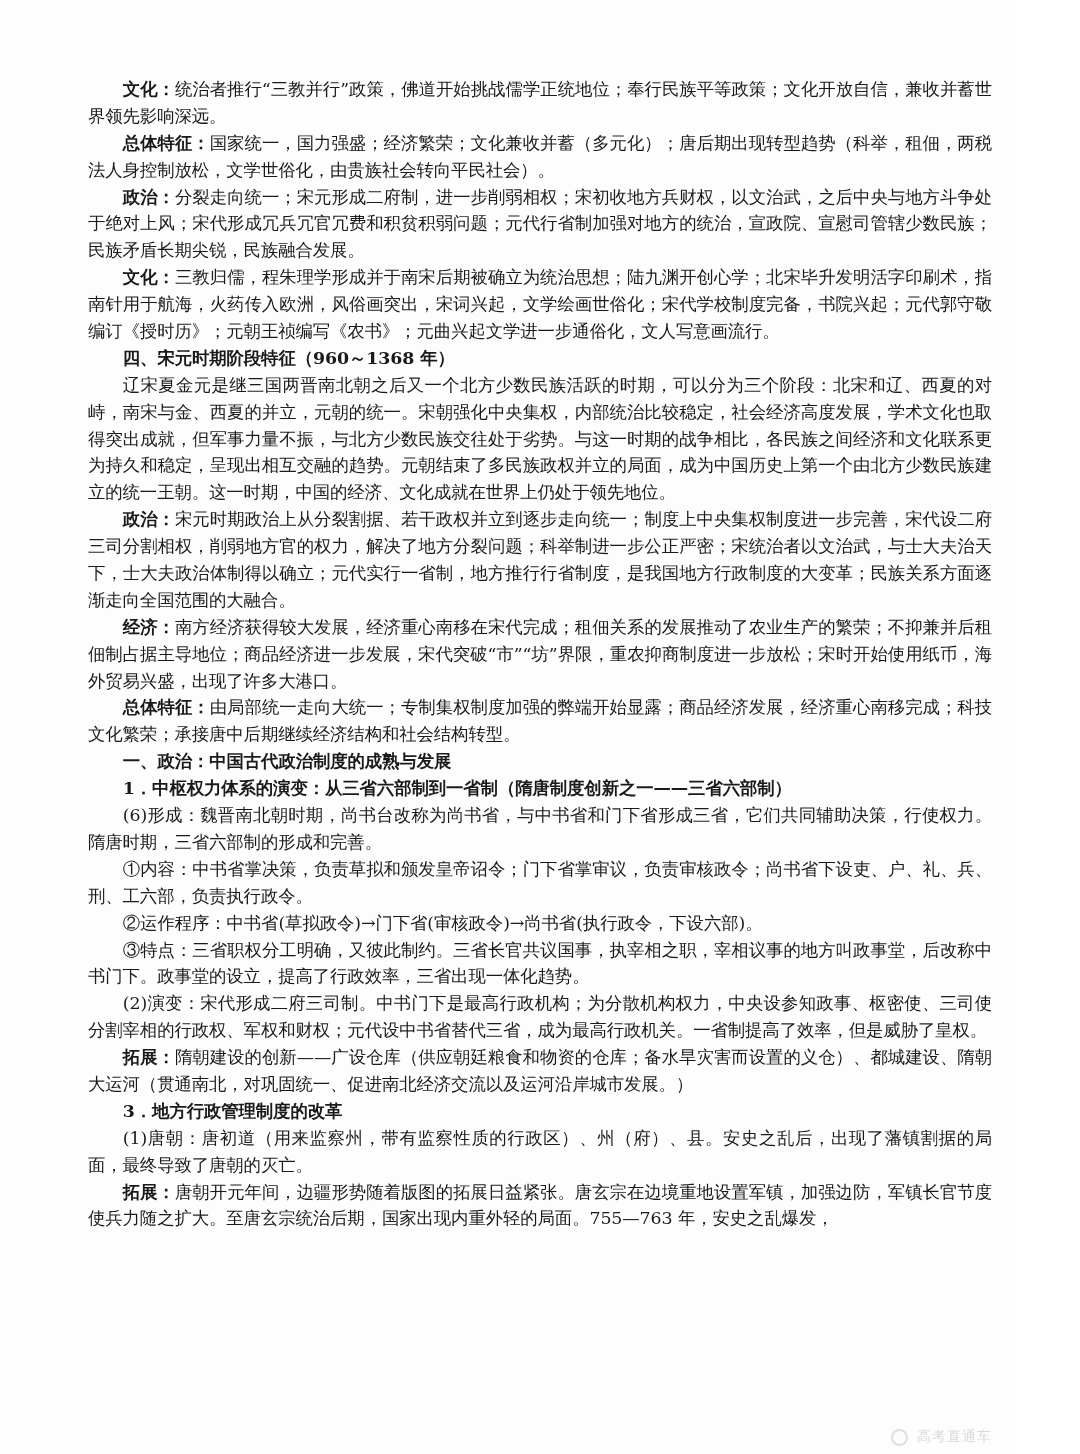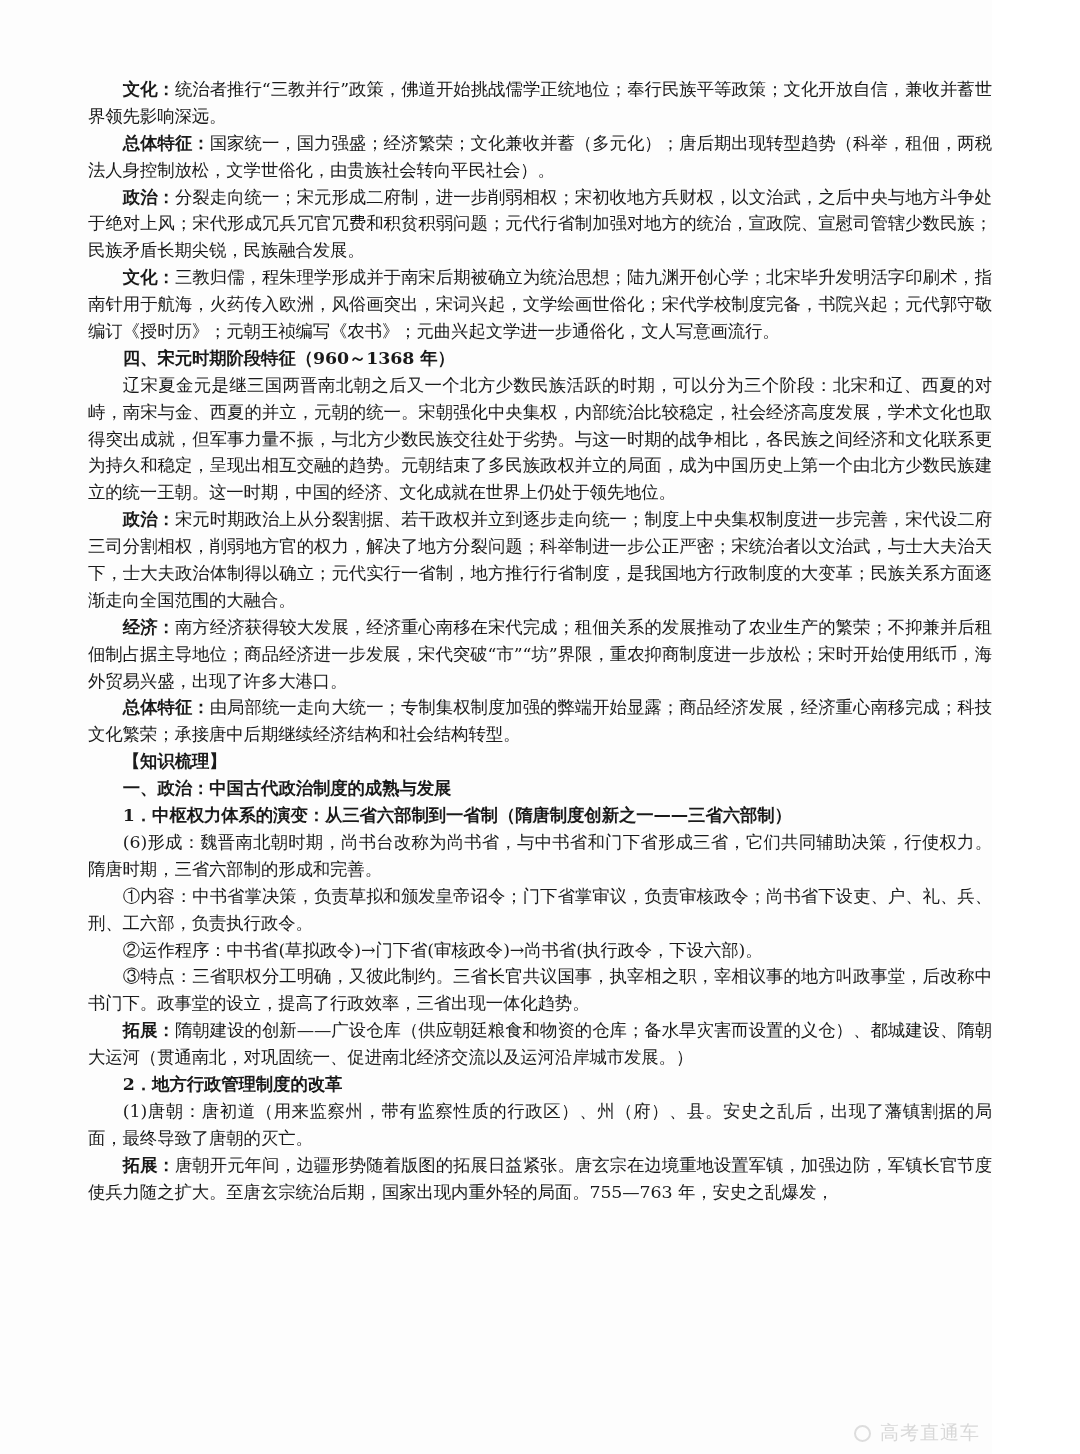--- a/index.html
+++ b/index.html
@@ -14,20 +14,21 @@
     color: #1a1a1a;
     position: relative;
     overflow: hidden;
   }
   .page {
     position: absolute;
     left: 0; top: 0;
     width: 992px;
     height: 1454px;
     background: #fdfdfd;
+    padding-left: 24px;
   }
   .content {
     position: absolute;
     left: 88px;
     top: 76px;
     width: 904px;
   }
   p {
     margin: 0;
     font-size: 17.4px;
@@ -37,24 +38,24 @@
     letter-spacing: -0.1px;
   }
   .ind {
     text-indent: 2em;
   }
   b, .b {
     font-weight: bold;
   }
   .watermark {
     position: absolute;
-    right: 12px;
+    right: 24px;
     bottom: 8px;
     font-family: "Liberation Sans", sans-serif;
-    font-size: 19px;
+    font-size: 14px;
     color: #d8d8d8;
     letter-spacing: 1px;
     display: flex;
     align-items: center;
     gap: 9px;
   }
   .wm-dot {
     width: 13px; height: 13px;
     border-radius: 50%;
     border: 2px solid #dddddd;
@@ -68,29 +69,29 @@
   <div class="content">
     <p class="ind"><b>文化：</b><span>统治者推行“三教并行”政策，佛道开始挑战儒学正统地位；奉行民族平等政策；文化开放自信，兼收并蓄世界领先影响深远。</span></p>
     <p class="ind"><b>总体特征：</b><span>国家统一，国力强盛；经济繁荣；文化兼收并蓄（多元化）；唐后期出现转型趋势（科举，租佃，两税法人身控制放松，文学世俗化，由贵族社会转向平民社会）。</span></p>
     <p class="ind"><b>政治：</b><span>分裂走向统一；宋元形成二府制，进一步削弱相权；宋初收地方兵财权，以文治武，之后中央与地方斗争处于绝对上风；宋代形成冗兵冗官冗费和积贫积弱问题；元代行省制加强对地方的统治，宣政院、宣慰司管辖少数民族；民族矛盾长期尖锐，民族融合发展。</span></p>
     <p class="ind"><b>文化：</b><span>三教归儒，程朱理学形成并于南宋后期被确立为统治思想；陆九渊开创心学；北宋毕升发明活字印刷术，指南针用于航海，火药传入欧洲，风俗画突出，宋词兴起，文学绘画世俗化；宋代学校制度完备，书院兴起；元代郭守敬编订《授时历》；元朝王祯编写《农书》；元曲兴起文学进一步通俗化，文人写意画流行。</span></p>
     <p class="ind b">四、宋元时期阶段特征（960～1368 年）</p>
     <p class="ind">辽宋夏金元是继三国两晋南北朝之后又一个北方少数民族活跃的时期，可以分为三个阶段：北宋和辽、西夏的对峙，南宋与金、西夏的并立，元朝的统一。宋朝强化中央集权，内部统治比较稳定，社会经济高度发展，学术文化也取得突出成就，但军事力量不振，与北方少数民族交往处于劣势。与这一时期的战争相比，各民族之间经济和文化联系更为持久和稳定，呈现出相互交融的趋势。元朝结束了多民族政权并立的局面，成为中国历史上第一个由北方少数民族建立的统一王朝。这一时期，中国的经济、文化成就在世界上仍处于领先地位。</p>
     <p class="ind"><b>政治：</b><span>宋元时期政治上从分裂割据、若干政权并立到逐步走向统一；制度上中央集权制度进一步完善，宋代设二府三司分割相权，削弱地方官的权力，解决了地方分裂问题；科举制进一步公正严密；宋统治者以文治武，与士大夫治天下，士大夫政治体制得以确立；元代实行一省制，地方推行行省制度，是我国地方行政制度的大变革；民族关系方面逐渐走向全国范围的大融合。</span></p>
     <p class="ind"><b>经济：</b><span>南方经济获得较大发展，经济重心南移在宋代完成；租佃关系的发展推动了农业生产的繁荣；不抑兼并后租佃制占据主导地位；商品经济进一步发展，宋代突破“市”“坊”界限，重农抑商制度进一步放松；宋时开始使用纸币，海外贸易兴盛，出现了许多大港口。</span></p>
     <p class="ind"><b>总体特征：</b><span>由局部统一走向大统一；专制集权制度加强的弊端开始显露；商品经济发展，经济重心南移完成；科技文化繁荣；承接唐中后期继续经济结构和社会结构转型。</span></p>
-    <p class="ind b">【知识梳理】</p>
     <p class="ind b">一、政治：中国古代政治制度的成熟与发展</p>
     <p class="ind b">1．中枢权力体系的演变：从三省六部制到一省制（隋唐制度创新之一——三省六部制）</p>
     <p class="ind">(6)形成：魏晋南北朝时期，尚书台改称为尚书省，与中书省和门下省形成三省，它们共同辅助决策，行使权力。隋唐时期，三省六部制的形成和完善。</p>
     <p class="ind">①内容：中书省掌决策，负责草拟和颁发皇帝诏令；门下省掌审议，负责审核政令；尚书省下设吏、户、礼、兵、刑、工六部，负责执行政令。</p>
     <p class="ind">②运作程序：中书省(草拟政令)→门下省(审核政令)→尚书省(执行政令，下设六部)。</p>
     <p class="ind">③特点：三省职权分工明确，又彼此制约。三省长官共议国事，执宰相之职，宰相议事的地方叫政事堂，后改称中书门下。政事堂的设立，提高了行政效率，三省出现一体化趋势。</p>
+    <p class="ind">(2)演变：宋代形成二府三司制。中书门下是最高行政机构；为分散机构权力，中央设参知政事、枢密使、三司使分割宰相的行政权、军权和财权；元代设中书省替代三省，成为最高行政机关。一省制提高了效率，但是威胁了皇权。</p>
     <p class="ind"><b>拓展：</b><span>隋朝建设的创新——广设仓库（供应朝廷粮食和物资的仓库；备水旱灾害而设置的义仓）、都城建设、隋朝大运河（贯通南北，对巩固统一、促进南北经济交流以及运河沿岸城市发展。）</span></p>
-    <p class="ind b">2．地方行政管理制度的改革</p>
+    <p class="ind b">3．地方行政管理制度的改革</p>
     <p class="ind">(1)唐朝：唐初道（用来监察州，带有监察性质的行政区）、州（府）、县。安史之乱后，出现了藩镇割据的局面，最终导致了唐朝的灭亡。</p>
     <p class="ind"><b>拓展：</b><span>唐朝开元年间，边疆形势随着版图的拓展日益紧张。唐玄宗在边境重地设置军镇，加强边防，军镇长官节度使兵力随之扩大。至唐玄宗统治后期，国家出现内重外轻的局面。755—763 年，安史之乱爆发，</span></p>
   </div>
 
   <div class="watermark">
     <span class="wm-dot"></span>
     <span>高考直通车</span>
   </div>
 </div>
 

